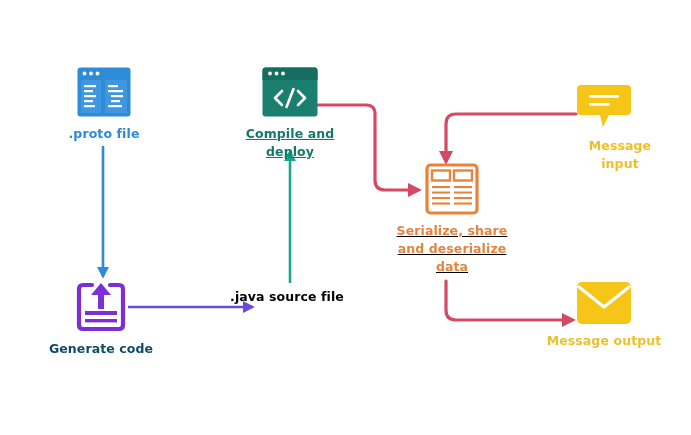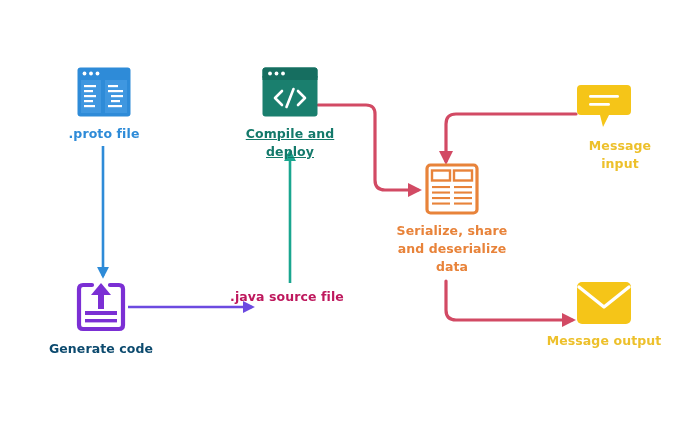--- a/index.html
+++ b/index.html
@@ -40,21 +40,21 @@
     position: absolute;
     left: 0;
     top: 0;
     width: 691px;
     height: 435px;
     pointer-events: none;
   }
   
   #node-proto      { left: 52px;  top: 66px;  width: 104px; }
   #node-compile    { left: 228px; top: 66px;  width: 124px; }
-  #node-serialize  { left: 392px; top: 163px; width: 120px; }
+  #node-serialize  { left: 392px; top: 163px; width: 120px; text-decoration: underline; }
   #node-msgin      { left: 542px; top: 84px;  width: 124px; }
   #node-generate   { left: 40px;  top: 281px; width: 122px; }
   #node-java       { left: 226px; top: 281px; width: 122px; }
   #node-msgout     { left: 542px; top: 281px; width: 124px; }
 </style>
 </head>
 <body>
 
 <div id="canvas">
 
@@ -179,21 +179,21 @@
           <polygon points="26,2 36,14 16,14"></polygon>
         </g>
       </svg>
     </span>
     <div class="node-label" style="color:#0c4a6e;">Generate code
 using the protoc
 compiler</div>
   </div>
 
   <div class="node" id="node-java">
-    <div class="node-label" style="color:#be185d;">.java source file</div>
+    <div class="node-label" style="color:#000000;">.java source file</div>
   </div>
 
   <div class="node" id="node-msgout">
     <span class="node-icon">
       <svg width="56" height="44" viewBox="0 0 56 44" xmlns="http://www.w3.org/2000/svg">
         <rect x="1" y="1" width="54" height="42" rx="5" ry="5" fill="#f5c518"></rect>
         <path d="M 3 6 L 28 26 L 53 6" fill="none" stroke="#ffffff" stroke-width="3.4" stroke-linecap="round" stroke-linejoin="round"></path>
       </svg>
     </span>
     <div class="node-label" style="color:#edc02b;text-align:center;">Message output</div>

